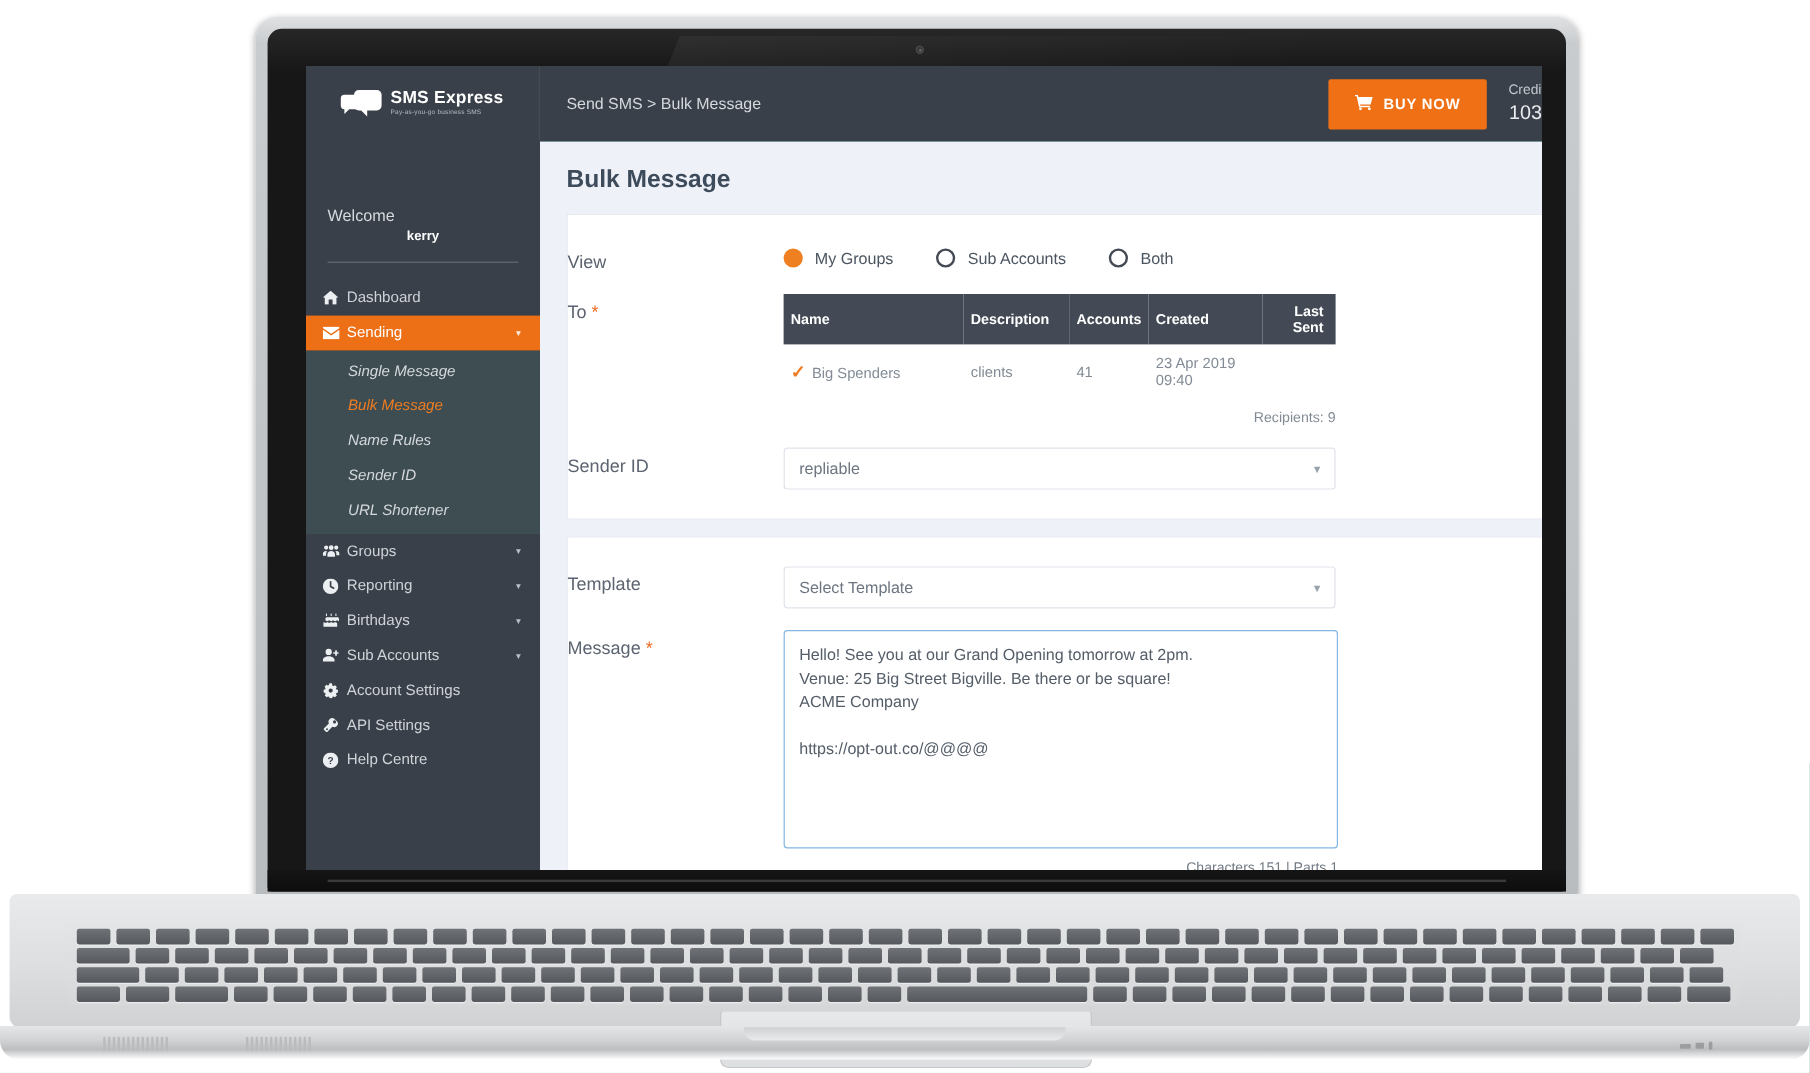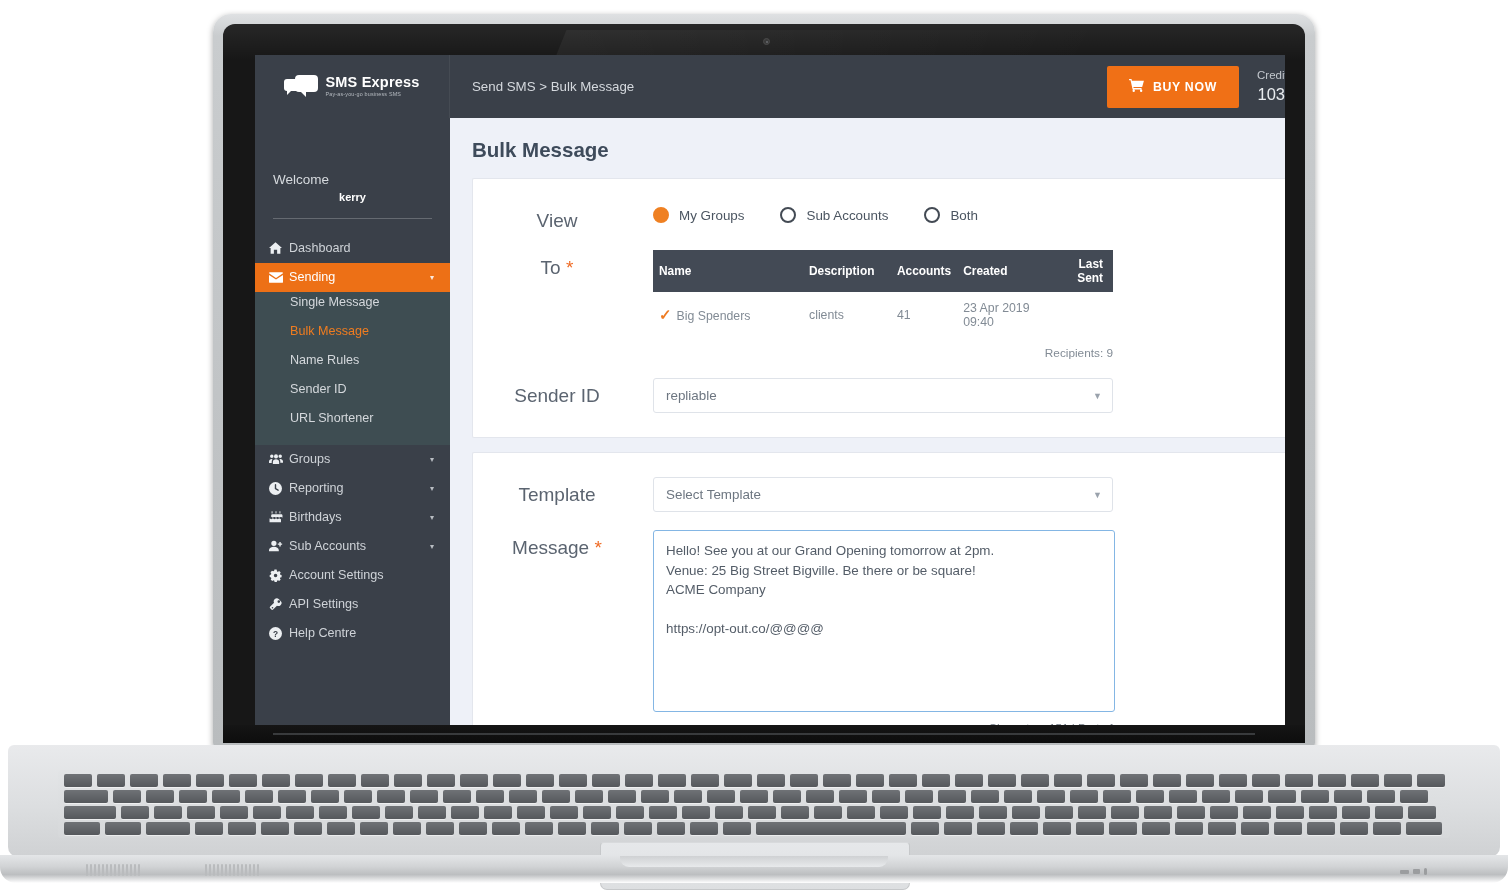--- a/index.html
+++ b/index.html
@@ -156,22 +156,22 @@
     width:20px; flex:0 0 20px; display:flex; align-items:center; justify-content:flex-start;
     color:#eceff2;
   }
   .nav-item.active { background:#ed7016; color:#fff; }
   .nav-item.active .ico { color:#fff; }
   .nav-label { flex:1; }
   .caret { font-size:8px; opacity:.85; margin-left:auto; padding-right:2px; }
 
   .subnav { background:#3e4d52; padding: 3px 0 5px 0; }
   .subnav-item {
-    height: 29px; display:flex; align-items:flex-start; padding-left:35px;
-    font-size:12.6px; color:#d4d8dc; cursor:pointer;
+    height: 29px; display:flex; align-items:center; padding-left:35px;
+    font-size:12.6px; color:#d4d8dc; cursor:pointer;font-style:italic;
   }
   .subnav-item.sel { color:#ef7c20; }
 
   
   .main { flex:1; display:flex; flex-direction:column; min-width:0; }
 
   .topbar {
     height:63px; background:#3a4049; display:flex; align-items:center;
     padding-left:22px; flex:0 0 63px;
   }
@@ -197,22 +197,22 @@
   }
   .panel {
     background:#fff; border:1px solid #e3e6ed;
     border-right:none; border-radius:2px 0 0 2px;
     padding: 24px 0 24px 0; margin-bottom:14px;
   }
 
   .field-row { display:flex; align-items:flex-start; margin-bottom:18px; }
   .field-row:last-child { margin-bottom:0; }
   .field-label {
-    width: 180px; flex:0 0 180px; text-align:center; padding-right:12px;
-    font-size:19px; color:#5b6470; padding-top:7px;
+    width: 180px; flex:0 0 180px; text-align:left; padding-right:12px;
+    font-size:15px; color:#5b6470; padding-top:7px;
   }
   .req { color:#ef6b25; }
   .field-ctl { flex:1; min-width:0; padding-right:22px; }
 
   
   .radios { display:flex; align-items:center; gap:0; padding-top:4px; }
   .radio-opt { display:flex; align-items:center; gap:10px; margin-right:36px; cursor:pointer; }
   .rb { width:16px;height:16px;border-radius:50%; border:2px solid #434a54; background:#fff; }
   .rb.on { background:#ef8022; border-color:#ef8022; }
   .radio-lbl { font-size:13.4px; color:#4b5561; }

